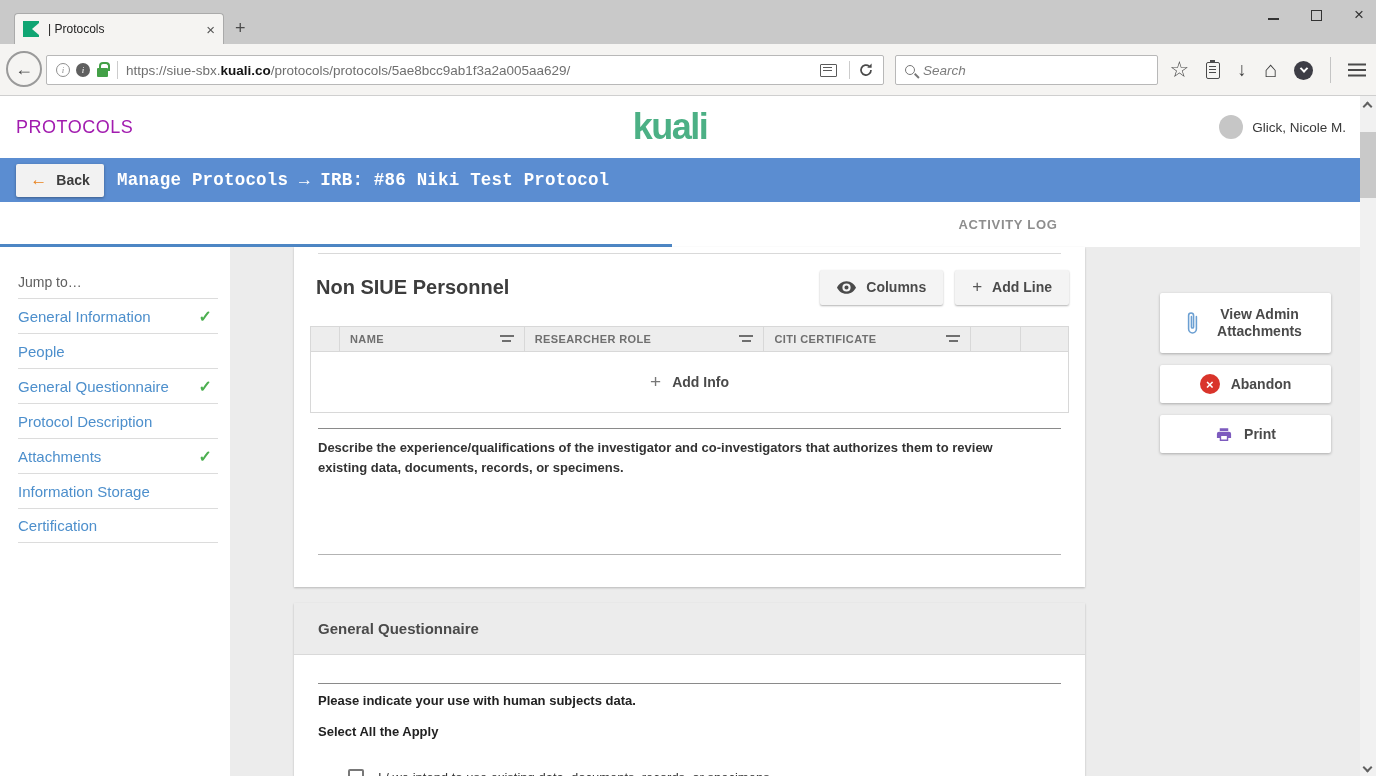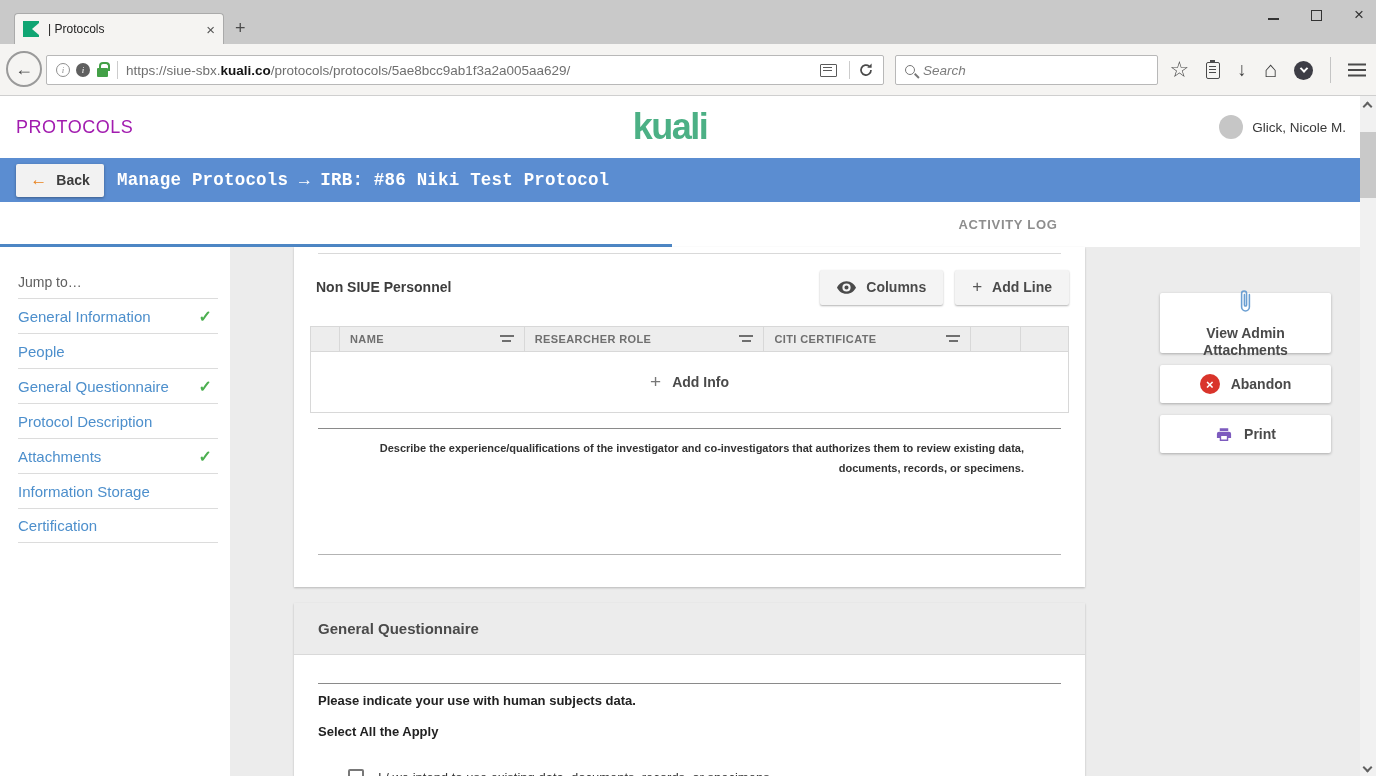--- a/index.html
+++ b/index.html
@@ -97,21 +97,21 @@
   .jump-item { height:35px; border-top:1px solid #dcdcdc; display:flex; align-items:center; justify-content:space-between; }
   .jump-item:last-child { border-bottom:1px solid #dcdcdc; }
   .jump-item .lbl { font-size:15px; color:#4d8fcc; }
   .jump-item .chk { font-size:16px; font-weight:bold; color:#4caf50; padding-right:6px; }
 
   .main { position:absolute; left:294px; top:0; width:791px; }
   .card { background:#fff; box-shadow:0 1px 2px rgba(0,0,0,.22); }
   .card1 { height:340px; padding:0 16px; overflow:hidden; }
   .c1-topline { margin:6px 8px 0 8px; border-top:1px solid #d9d9d9; }
   .sec-head-row { margin-top:14px; height:38px; display:flex; align-items:center; justify-content:space-between; }
-  .sec-title { font-size:14px; font-weight:600; color:#3d3d3d; padding-left:6px; }
+  .sec-title { font-size:20px; font-weight:600; color:#3d3d3d; padding-left:6px; }
   .btn-group { display:flex; gap:12px; }
   .gbtn { height:35px; padding:0 17px; background:#f4f4f4; border-radius:2px; box-shadow:0 1px 2px rgba(0,0,0,.3);
           display:flex; align-items:center; gap:10px; font-size:14px; font-weight:600; color:#4a4a4a; }
   .gbtn .plus { font-size:17px; font-weight:400; color:#555; }
 
   .ptable { margin-top:20px; }
   .thead { display:flex; height:26px; background:#ededed; border:1px solid #d8d8d8; }
   .th { border-right:1px solid #d8d8d8; display:flex; align-items:center; justify-content:space-between; padding:0 10px; }
   .th:last-child { border-right:none; }
   .th .tlabel { font-size:11px; font-weight:bold; color:#6f6f6f; letter-spacing:0.4px; }
@@ -119,38 +119,38 @@
   .th4 { width:50px; } .th5 { width:47px; }
   .filtericon { position:relative; width:14px; height:11px; }
   .filtericon::before { content:""; position:absolute; left:0; top:1px; width:14px; height:2px; background:#6f6f6f; }
   .filtericon::after { content:""; position:absolute; left:2.5px; top:6px; width:9px; height:2px; background:#6f6f6f; }
   .addrow { height:61px; border:1px solid #d8d8d8; border-top:none; background:#fff;
             display:flex; align-items:center; justify-content:center; gap:11px; }
   .addrow .plus { font-size:19px; color:#777; font-weight:400; }
   .addrow .lbl { font-size:14px; font-weight:600; color:#4a4a4a; }
 
   .q-divider { margin:15px 8px 0 8px; border-top:1px solid #8a8a8a; }
-  .exp-text { margin:9px 8px 0 8px; width:706px; font-size:11px; font-weight:bold; color:#333; line-height:20px;text-align:right; }
+  .exp-text { margin:9px 8px 0 8px; width:706px; font-size:13px; font-weight:bold; color:#333; line-height:20px; }
   .field-line { margin:76px 8px 0 8px; border-top:1px solid #b3b3b3; }
 
   .card2 { margin-top:16px; height:173px; overflow:hidden; }
   .card2-head { height:52px; background:#ececec; border-bottom:1px solid #d9d9d9; display:flex; align-items:center; padding:0 24px; }
   .card2-title { font-size:15px; font-weight:bold; color:#4a4a4a; }
   .card2-body { padding:0 24px; }
   .q2-divider { margin-top:28px; border-top:1px solid #8a8a8a; }
   .q2-question { margin-top:9px; font-size:13px; font-weight:bold; color:#222; }
   .q2-select { margin-top:16px; font-size:13px; font-weight:bold; color:#222; }
   .q2-option { margin-top:30px; display:flex; align-items:flex-start; gap:14px; padding-left:30px; }
   .checkbox { width:16px; height:16px; border:2px solid #787878; border-radius:2px; background:#fff; flex:0 0 auto; }
   .q2-option .olbl { font-size:13px; color:#333; padding-top:1px; }
 
   .actions { position:absolute; left:1160px; top:46px; width:171px; display:flex; flex-direction:column; gap:12px; }
   .abtn { background:#fff; border-radius:2px; box-shadow:0 1px 3px rgba(0,0,0,.28); display:flex; align-items:center;
           justify-content:center; gap:11px; font-size:14px; font-weight:bold; color:#4a4a4a; }
-  .abtn-tall { height:60px;flex-direction:column; }
+  .abtn-tall { height:60px; }
   .abtn-short { height:38px; }
   .abtn .txt2 { width:96px; text-align:center; line-height:17px; }
   .abandon-ic { width:20px; height:20px; border-radius:50%; background:#d9342b; color:#fff; font-size:13px; font-weight:bold;
                 display:flex; align-items:center; justify-content:center; line-height:1; }
 
   
   .pagescroll { position:absolute; left:1360px; top:96px; width:16px; height:680px; background:#f1f1f1; }
   .sb-chev { position:absolute; left:4px; width:7px; height:7px; border-left:2px solid #606060; border-top:2px solid #606060; }
   .sb-up { top:7px; transform:rotate(45deg); }
   .sb-down { bottom:5px; transform:rotate(225deg); }

